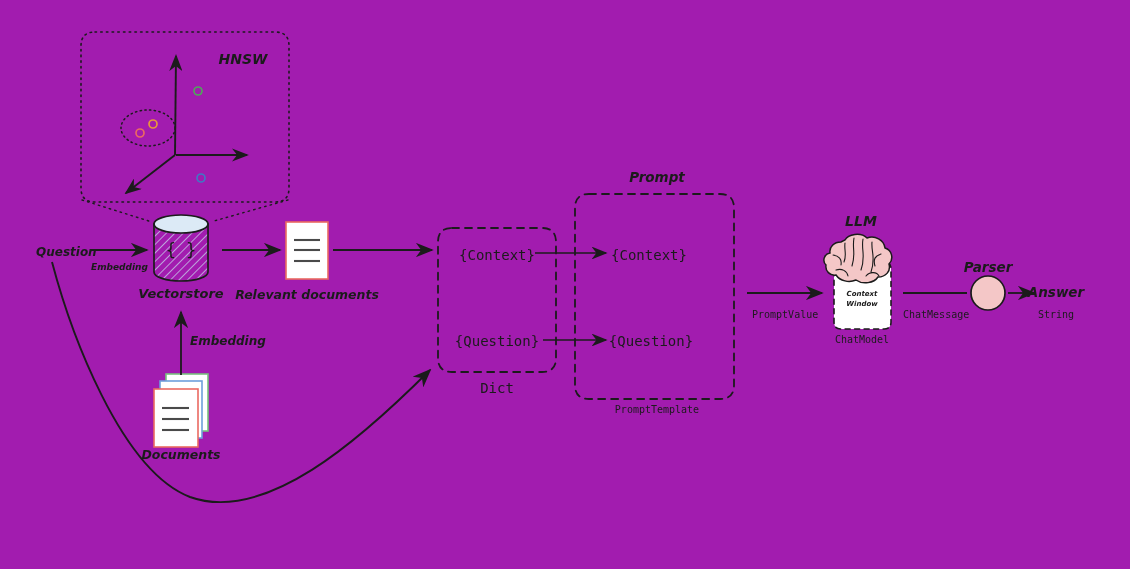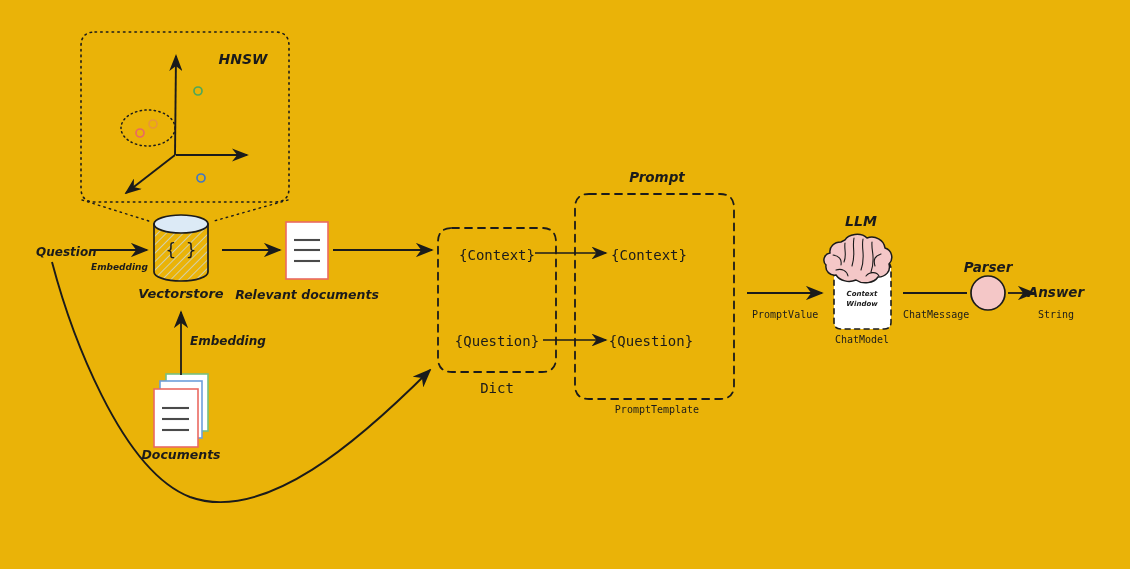--- a/index.html
+++ b/index.html
@@ -7,21 +7,21 @@
     padding: 0;
     background: #ffffff;
   }
   body {
     font-family: "DejaVu Sans", sans-serif;
   }
   #canvas {
     position: relative;
     width: 1130px;
     height: 569px;
-    background: #eab308;
+    background: #a21caf;
     overflow: hidden;
   }
   svg#diagram {
     position: absolute;
     left: 0;
     top: 0;
     width: 1130px;
     height: 569px;
   }
   .hand {

